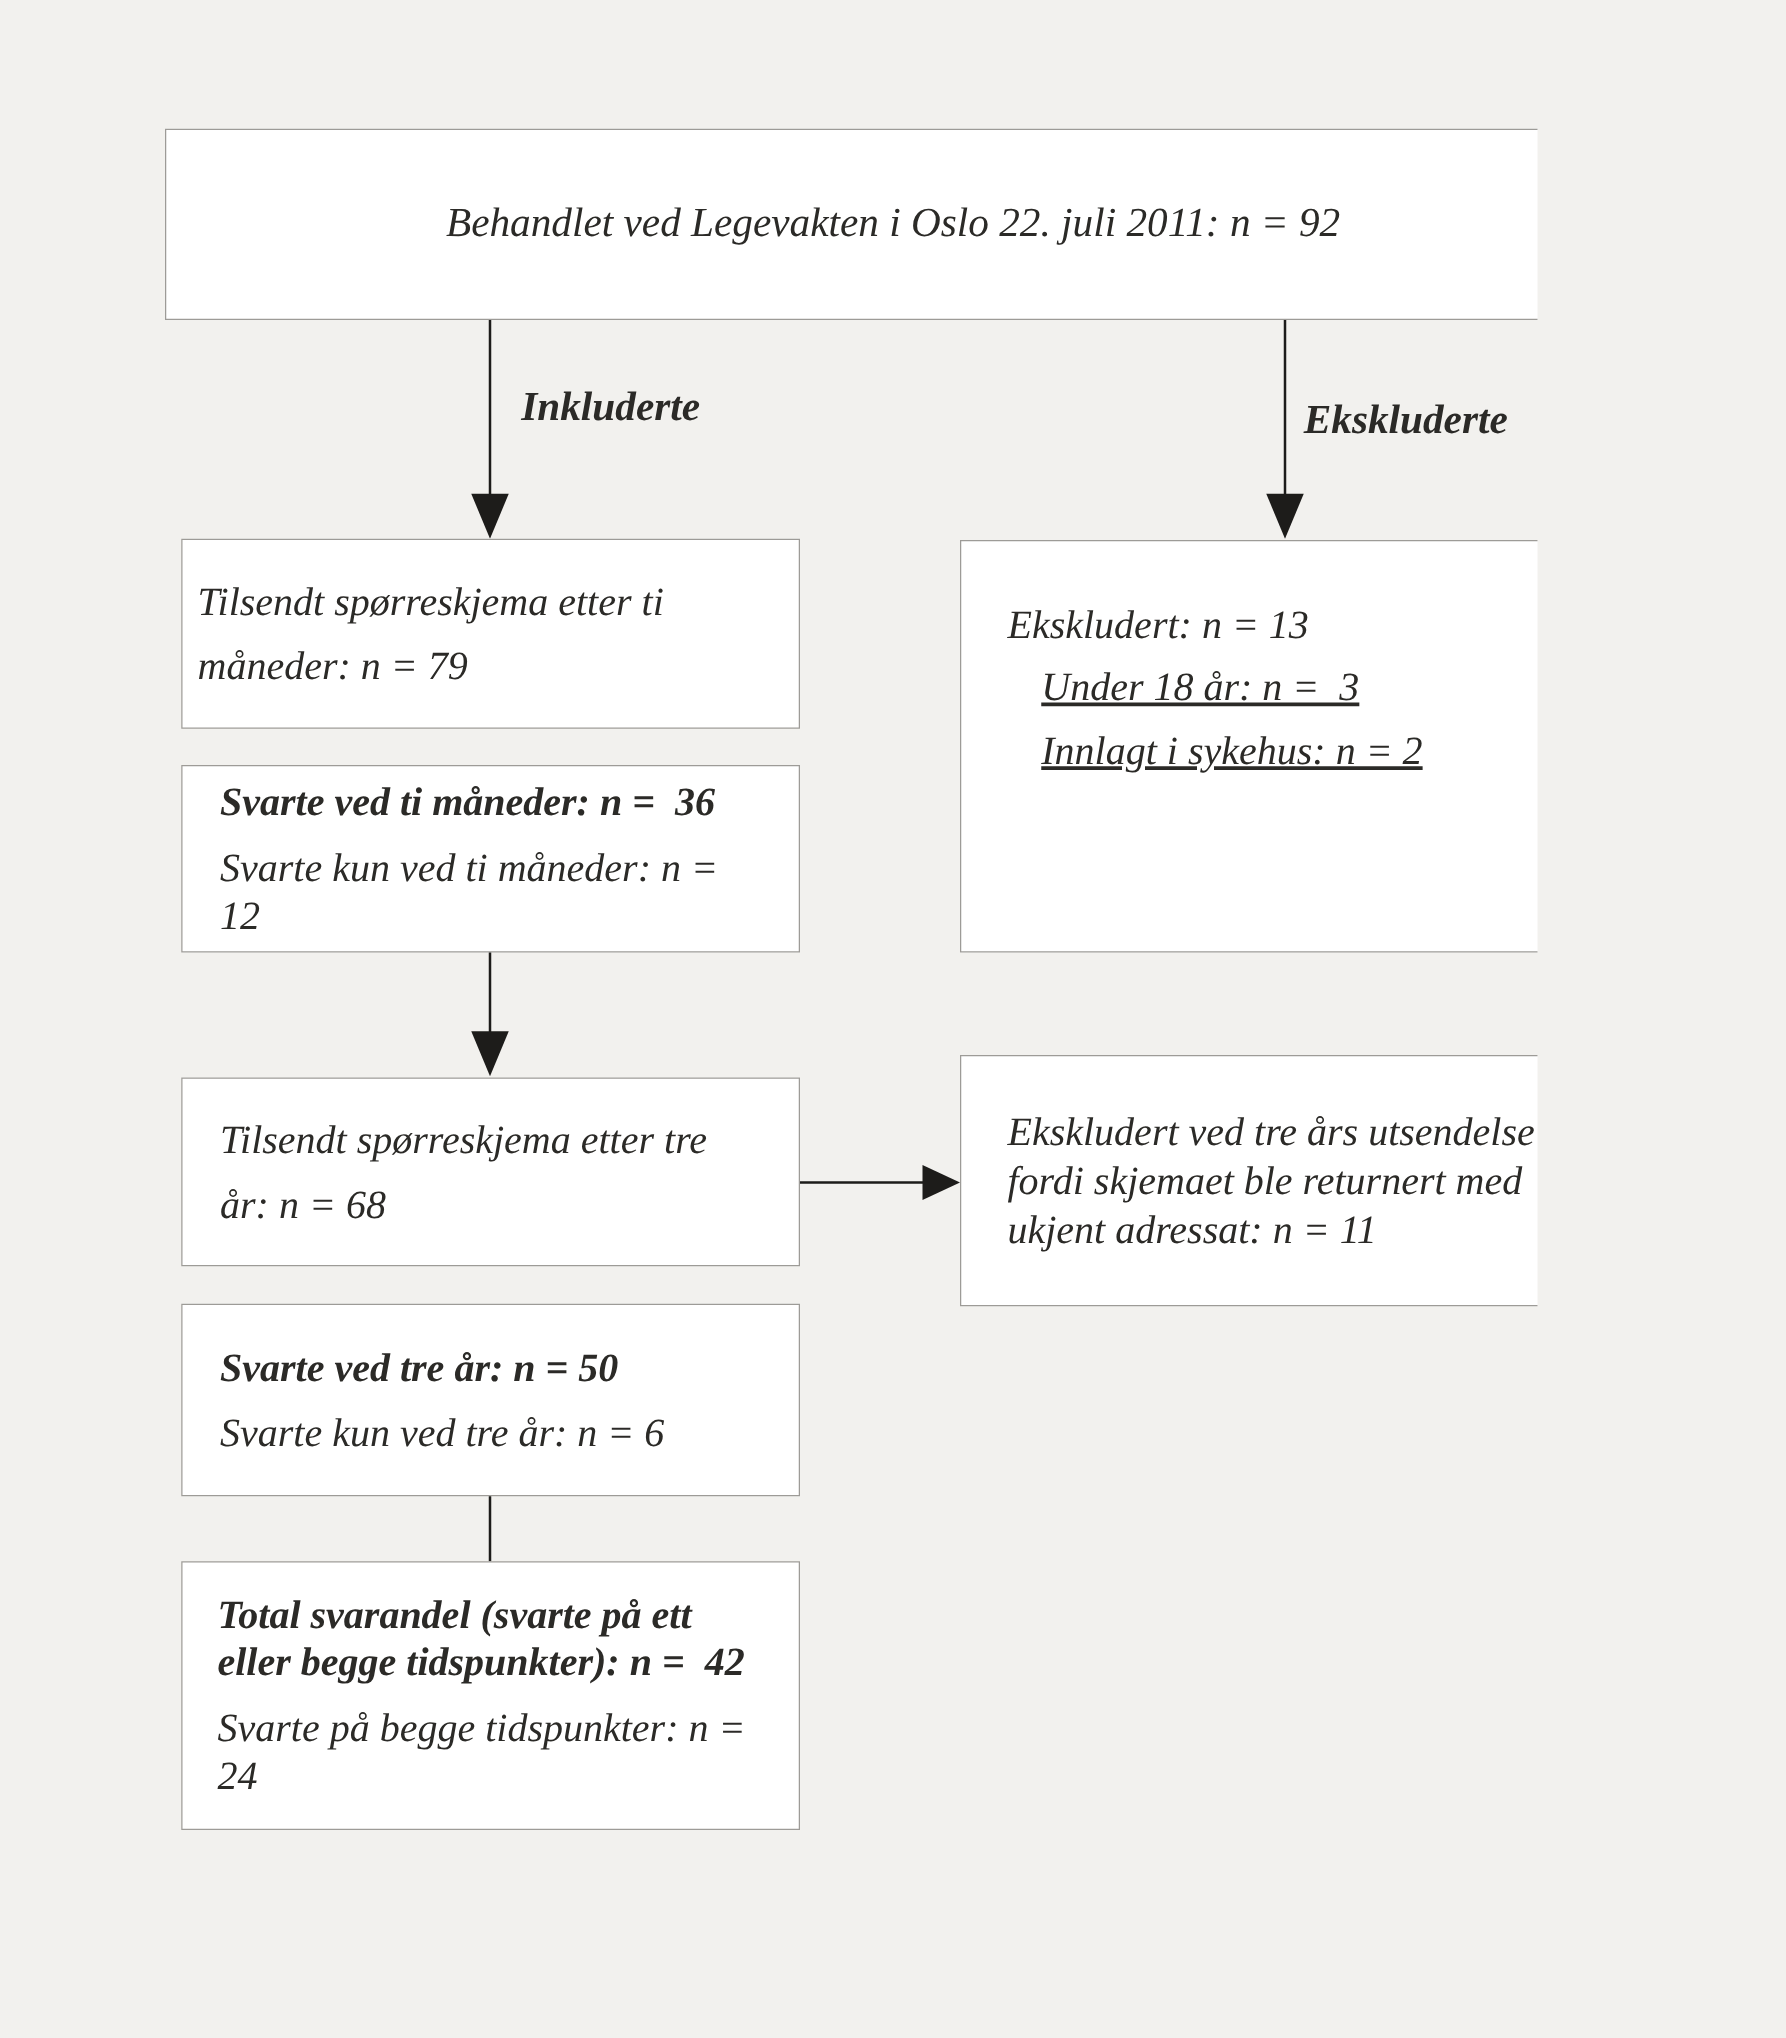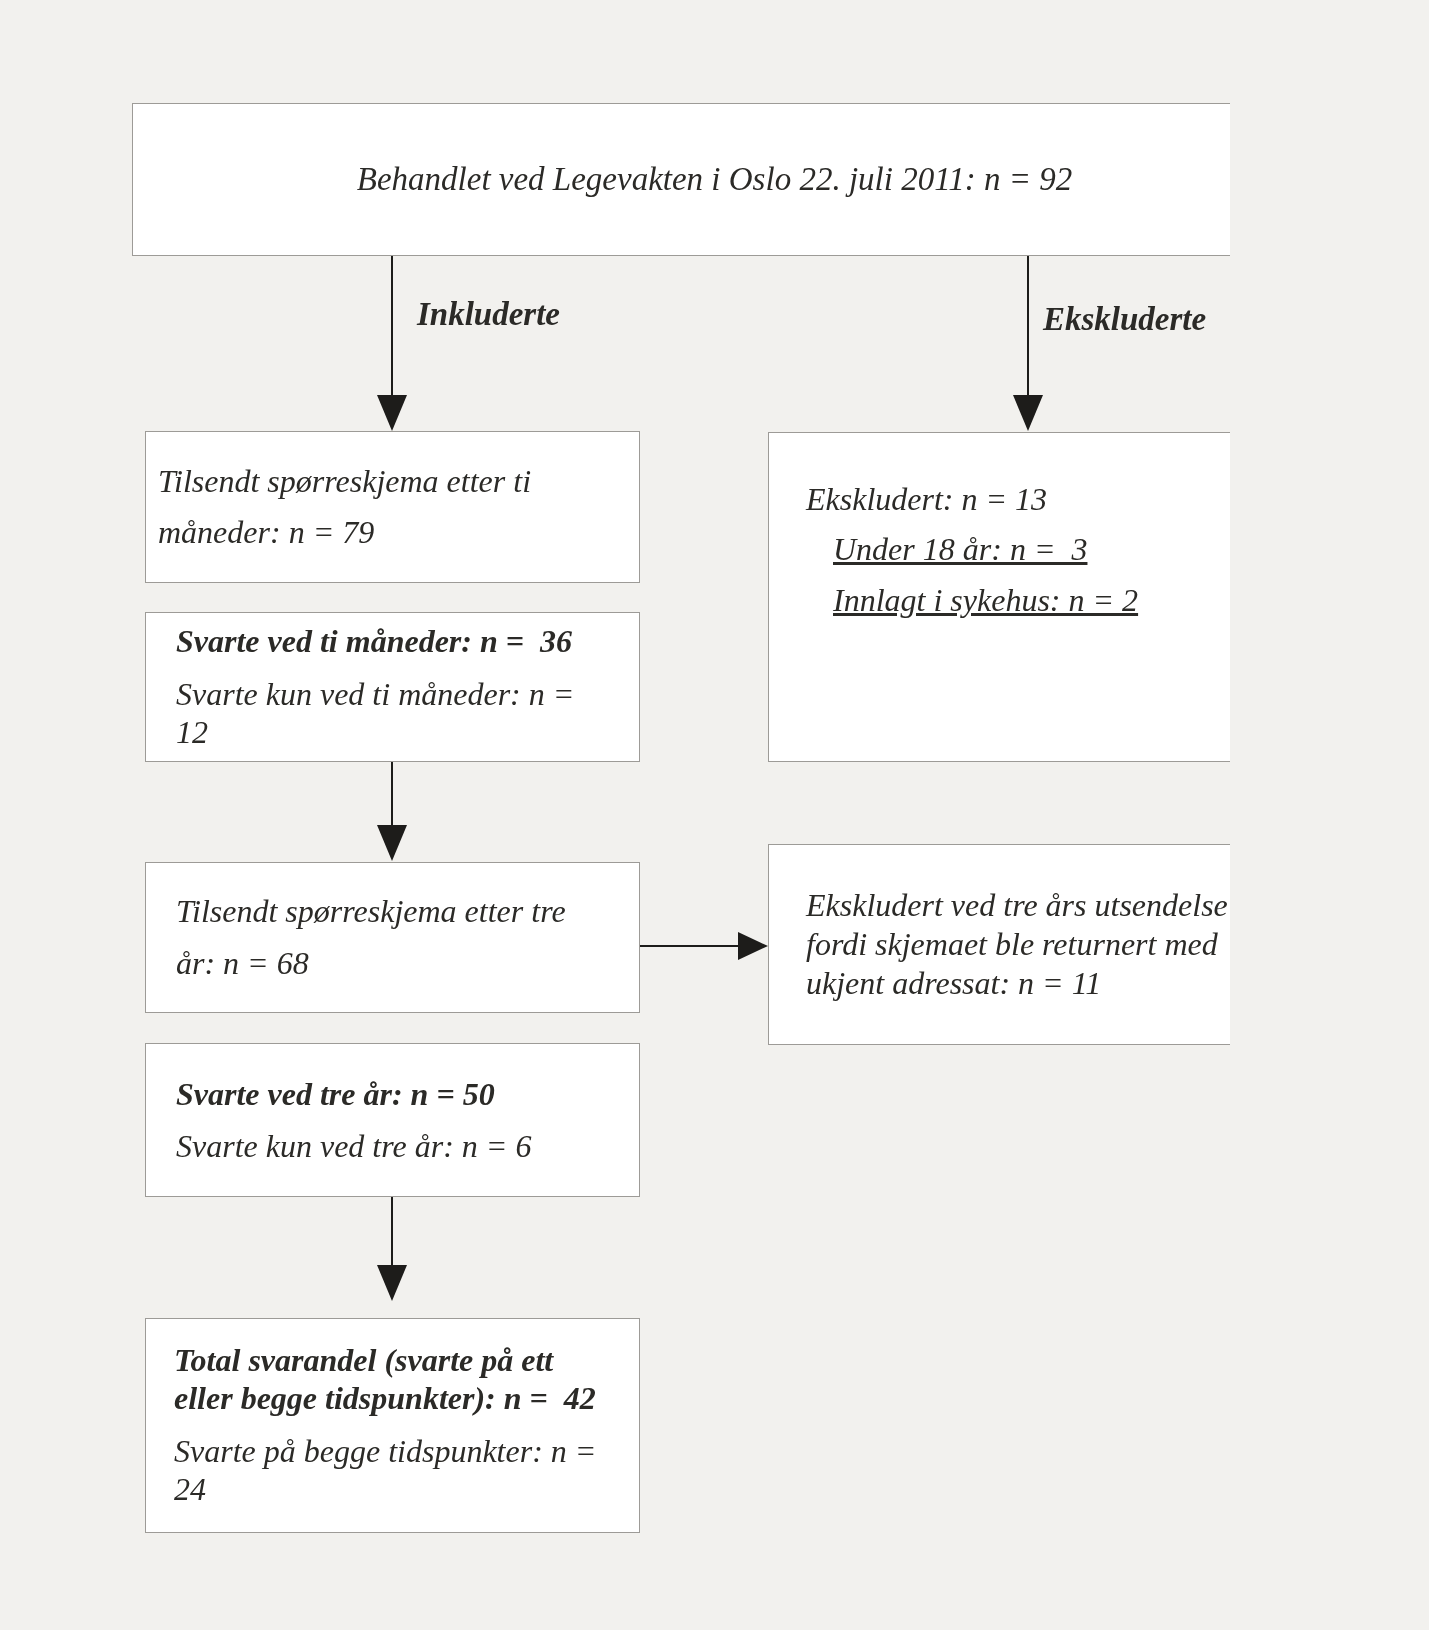--- a/index.html
+++ b/index.html
@@ -32,33 +32,33 @@
     left: 132px; top: 103px; width: 1165px; height: 153px;
     align-items: center; text-align: center;
     font-size: 33px;
   }
   .lbox { left: 145px; width: 495px; padding-left: 30px; padding-right: 24px; }
   .rbox { left: 768px; width: 520px; padding-left: 37px; padding-right: 28px; }
   .box-sent-ten    { top: 431px; height: 152px; line-height: 1.6; padding-left: 12px; }
   .box-ans-ten     { top: 612px; height: 150px; }
   .box-sent-three  { top: 862px; height: 151px; line-height: 1.6; }
   .box-ans-three   { top: 1043px; height: 154px; }
-  .box-total       { top: 1318px; height: 215px; padding-left: 28px; }
+  .box-total       { top: 1249px; height: 215px; padding-left: 28px; }
   .box-excluded    { top: 432px; height: 330px; justify-content: flex-start; padding-top: 47px; }
   .box-excl-three  { top: 844px; height: 201px; line-height: 1.22; }
   .bold-line { font-weight: 700; }
   .gap-above { margin-top: 14px !important; }
   .sub-item { margin-left: 27px !important; margin-top: 13px !important; line-height: 1.18 !important; text-decoration: underline; }
   .branch-label {
     position: absolute;
     font-style: italic; font-weight: 700; font-size: 33px;
     color: var(--text-color, #2b2a27);
   }
-  .label-included { left: 417px; top: 296px; }
-  .label-excluded { left: 1043px; top: 301px; }
+  .label-included { left: 417px; top: 308px; }
+  .label-excluded { left: 1043px; top: 318px; }
   .shaft-v { position: absolute; width: 2px; background: var(--arrow-color, #1d1c1a); }
   .shaft-h { position: absolute; height: 2px; background: var(--arrow-color, #1d1c1a); }
   .head-down {
     position: absolute; width: 0; height: 0;
     border-left: 15px solid transparent;
     border-right: 15px solid transparent;
     border-top: 36px solid var(--arrow-color, #1d1c1a);
   }
   .head-right {
     position: absolute; width: 0; height: 0;

